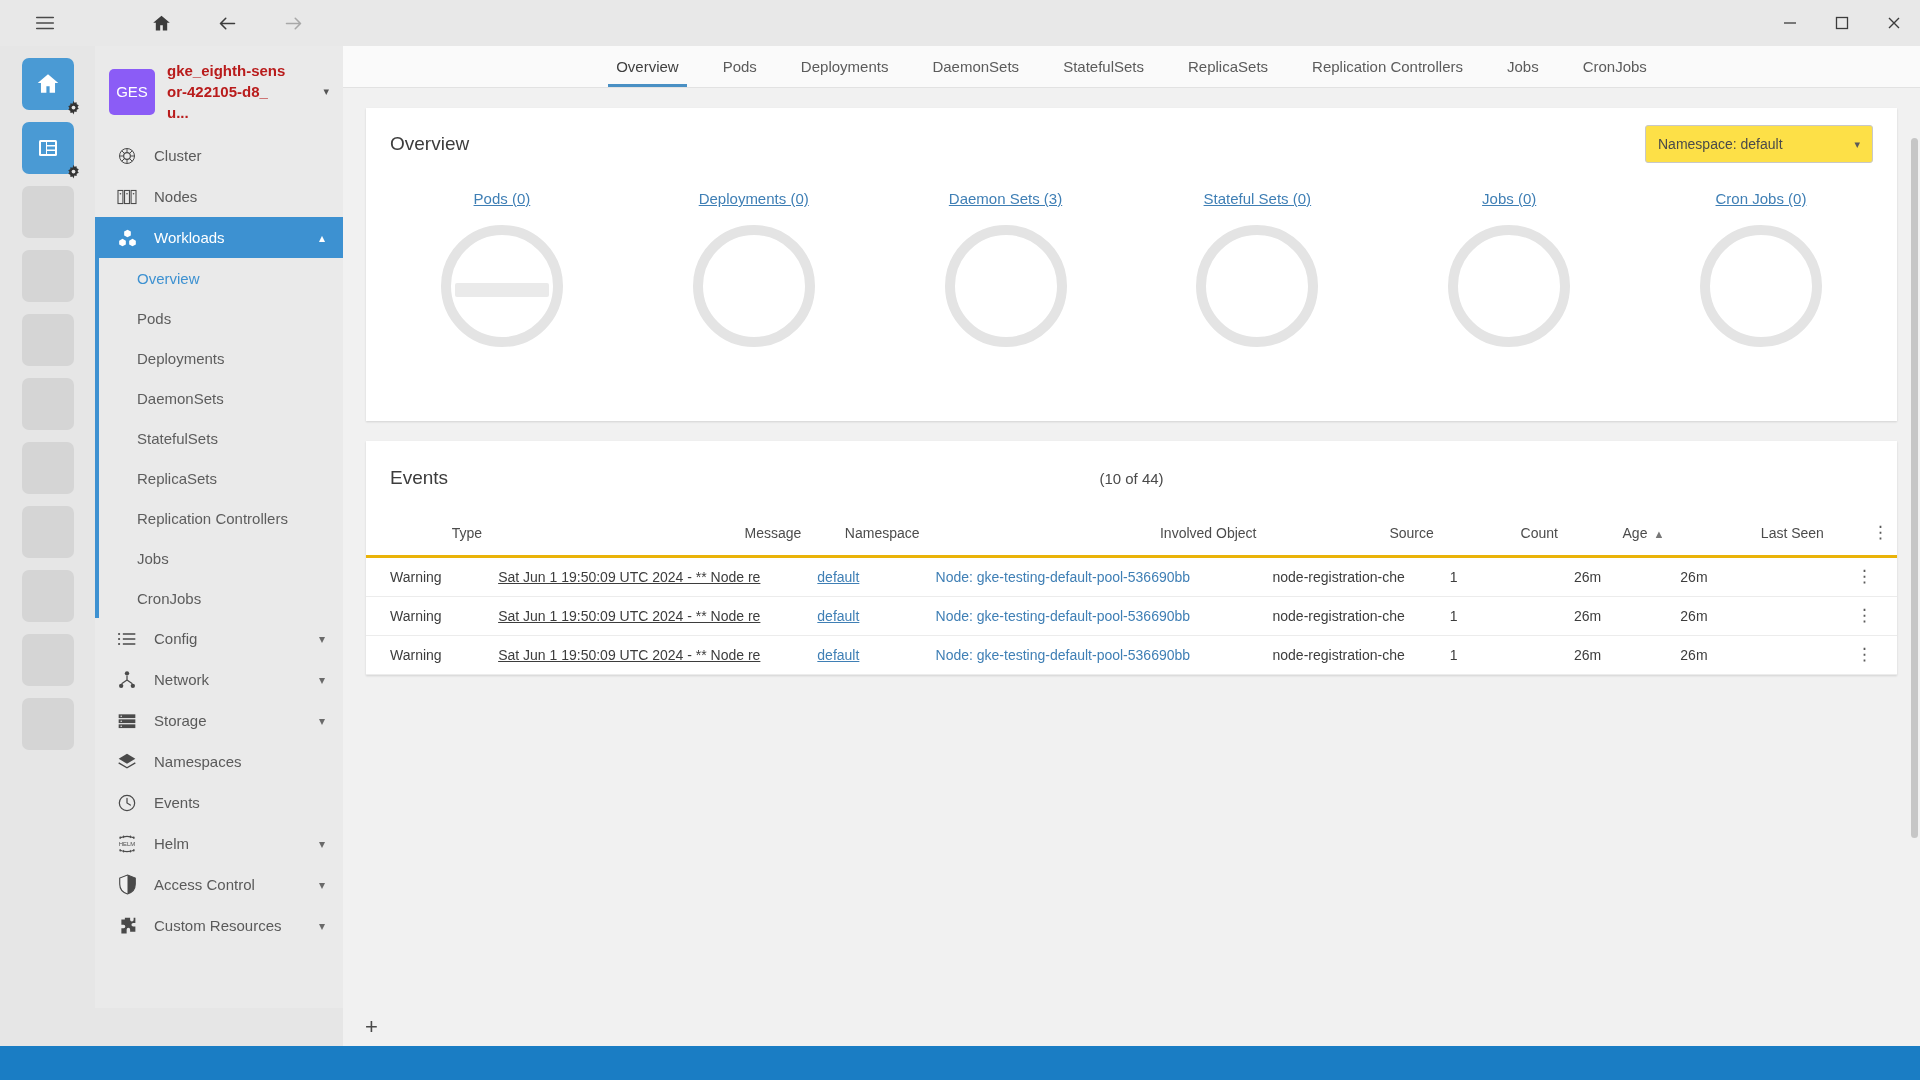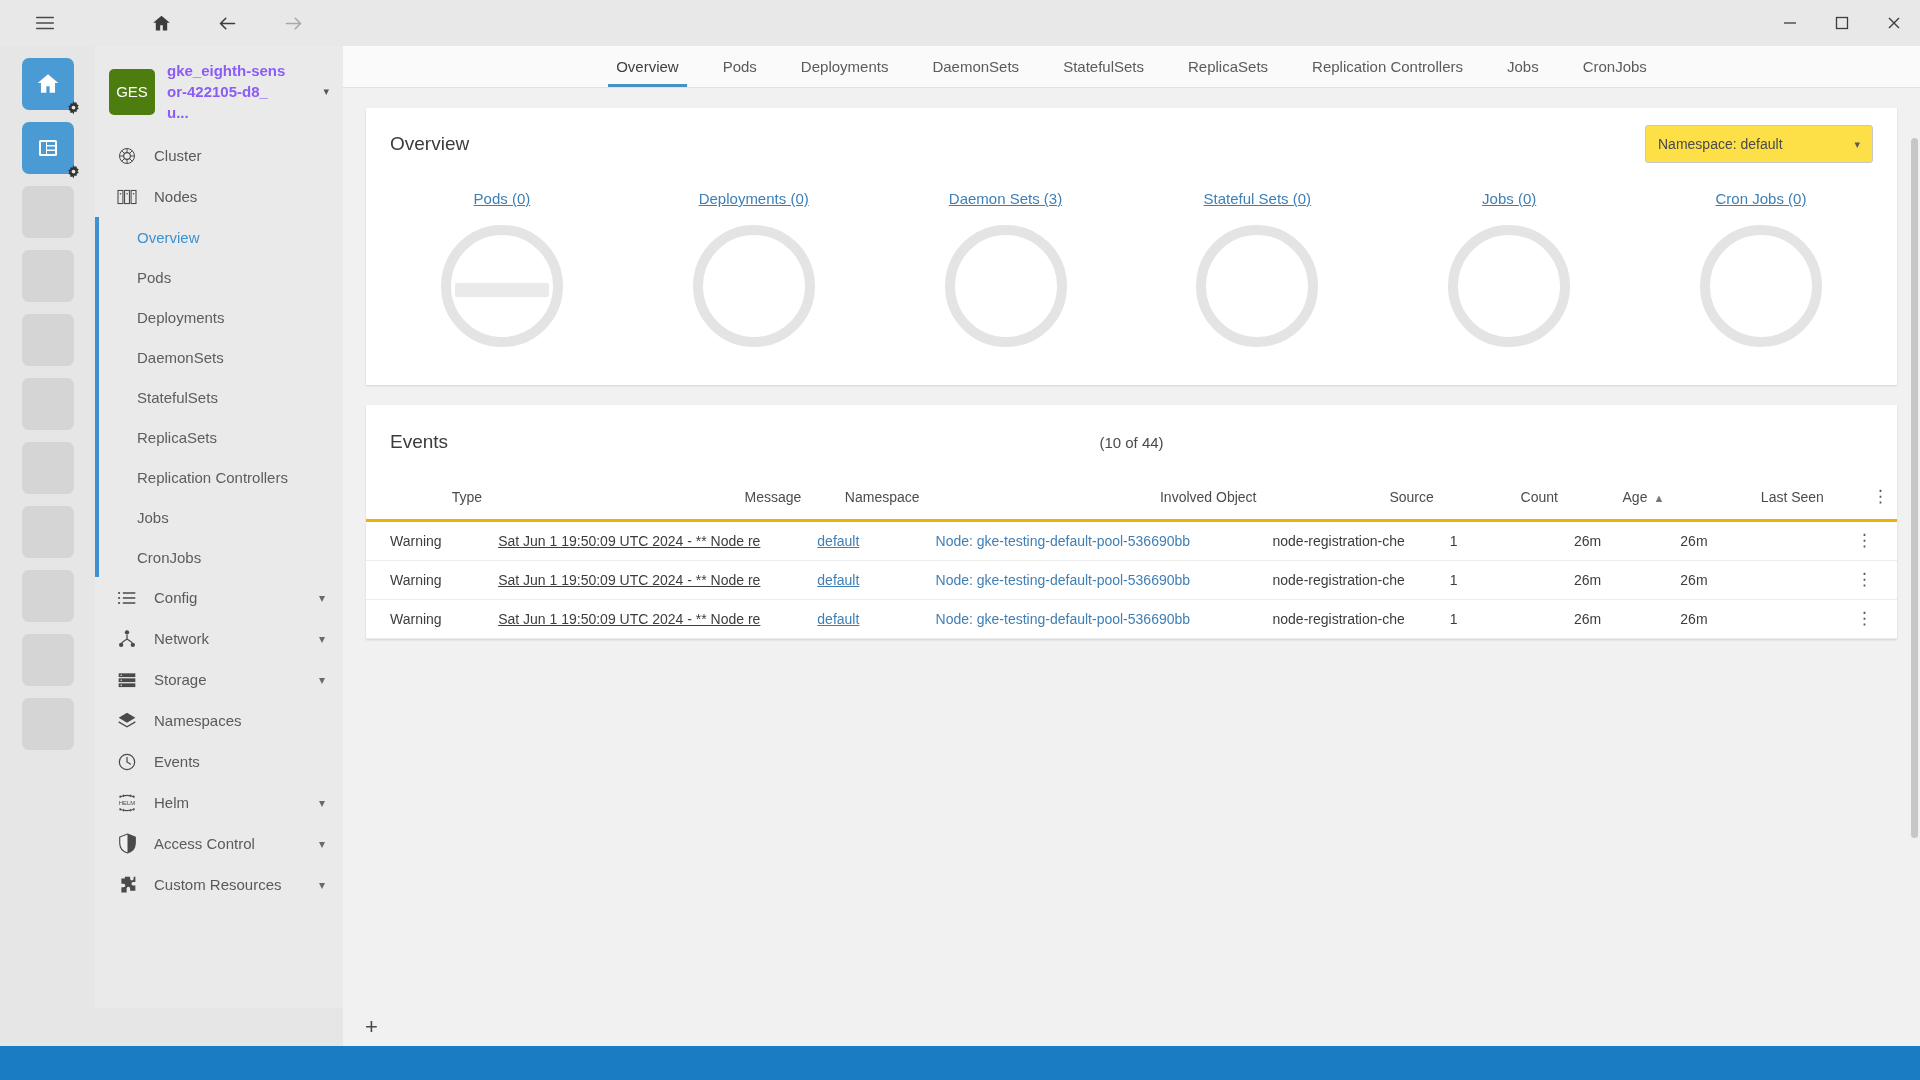--- a/index.html
+++ b/index.html
@@ -49,26 +49,26 @@
   }
   .rail-pager span.arrow { font-size: 13px; color: #666; }
 
   
   .sidebar {
     position: absolute; left: 95px; top: 46px; width: 248px; height: 978px;
     background: #eaeaea; overflow: hidden;
   }
   .ctx-row { display: flex; align-items: center; padding: 14px 14px 12px 14px; }
   .ctx-badge {
-    width: 46px; height: 46px; border-radius: 5px; background: #4d7c0f;
+    width: 46px; height: 46px; border-radius: 5px; background: #8b5cf6;
     color: #fff; font-size: 15px; display: flex; align-items: center; justify-content: center;
     flex: 0 0 auto;
   }
   .ctx-name {
-    margin-left: 12px; font-size: 15px; font-weight: bold; color: #8b5cf6;
+    margin-left: 12px; font-size: 15px; font-weight: bold; color: #b91c1c;
     line-height: 21px; width: 120px; word-break: break-all;
   }
   .ctx-caret { margin-left: auto; color: #555; font-size: 11px; }
 
   .nav-item {
     display: flex; align-items: center; height: 41px; padding-left: 19px;
     font-size: 15px; color: #5a5a5a; cursor: default;
   }
   .nav-item .ni-ico {
     width: 26px; height: 20px; margin-right: 14px; flex: 0 0 auto;
@@ -116,21 +116,21 @@
   }
   .card-title { font-size: 19px; color: #3c3c3c; }
   .ns-select {
     margin-left: auto; width: 228px; height: 38px; border: 1px solid #c8c8c8;
     border-radius: 3px; display: flex; align-items: center; padding: 0 12px;
     font-size: 14px; color: #4a4a4a; background: #fde047;
   }
   .ns-select .caret { margin-left: auto; color: #5a5a5a; font-size: 11px; }
 
   .donut-grid {
-    display: flex; flex-wrap: wrap; padding: 10px 10px 24px 10px;
+    display: flex; flex-wrap: wrap; padding: 10px 10px 60px 10px;
   }
   .donut-cell {
     width: 16.666%; display: flex; flex-direction: column; align-items: center;
     margin-bottom: 14px;
   }
   .donut-label {
     font-size: 15px; color: #3f7fb5; text-decoration: underline; margin-bottom: 18px;
   }
   .donut {
     width: 122px; height: 122px; border-radius: 50%;
@@ -316,20 +316,31 @@
             <rect x="9" y="3" width="6" height="16" stroke="#4a4a4a" stroke-width="1.3" fill="none"></rect>
             <rect x="17" y="3" width="6" height="16" stroke="#4a4a4a" stroke-width="1.3" fill="none"></rect>
             <circle cx="4" cy="7" r="1" fill="#4a4a4a"></circle>
             <circle cx="12" cy="7" r="1" fill="#4a4a4a"></circle>
             <circle cx="20" cy="7" r="1" fill="#4a4a4a"></circle>
           </svg>
       </span>
       <span>Nodes</span>
     </div>
 
+    <div class="nav-item active">
+      <span class="ni-ico">
+        <svg width="21" height="20" viewBox="0 0 24 24">
+            <path d="M12 2l4 2.3v4.6L12 11 8 8.9V4.3z" fill="#fff"></path>
+            <path d="M6 13l4 2.3v4.6L6 22l-4-2.1v-4.6z" fill="#fff"></path>
+            <path d="M18 13l4 2.3v4.6L18 22l-4-2.1v-4.6z" fill="#fff"></path>
+          </svg>
+      </span>
+      <span>Workloads</span>
+      <span class="ni-caret">▴</span>
+    </div>
 
     <div class="subnav">
       <div class="sub-item current">
           <span>Overview</span>
         </div>
       <div class="sub-item">
           <span>Pods</span>
         </div>
       <div class="sub-item">
           <span>Deployments</span>

